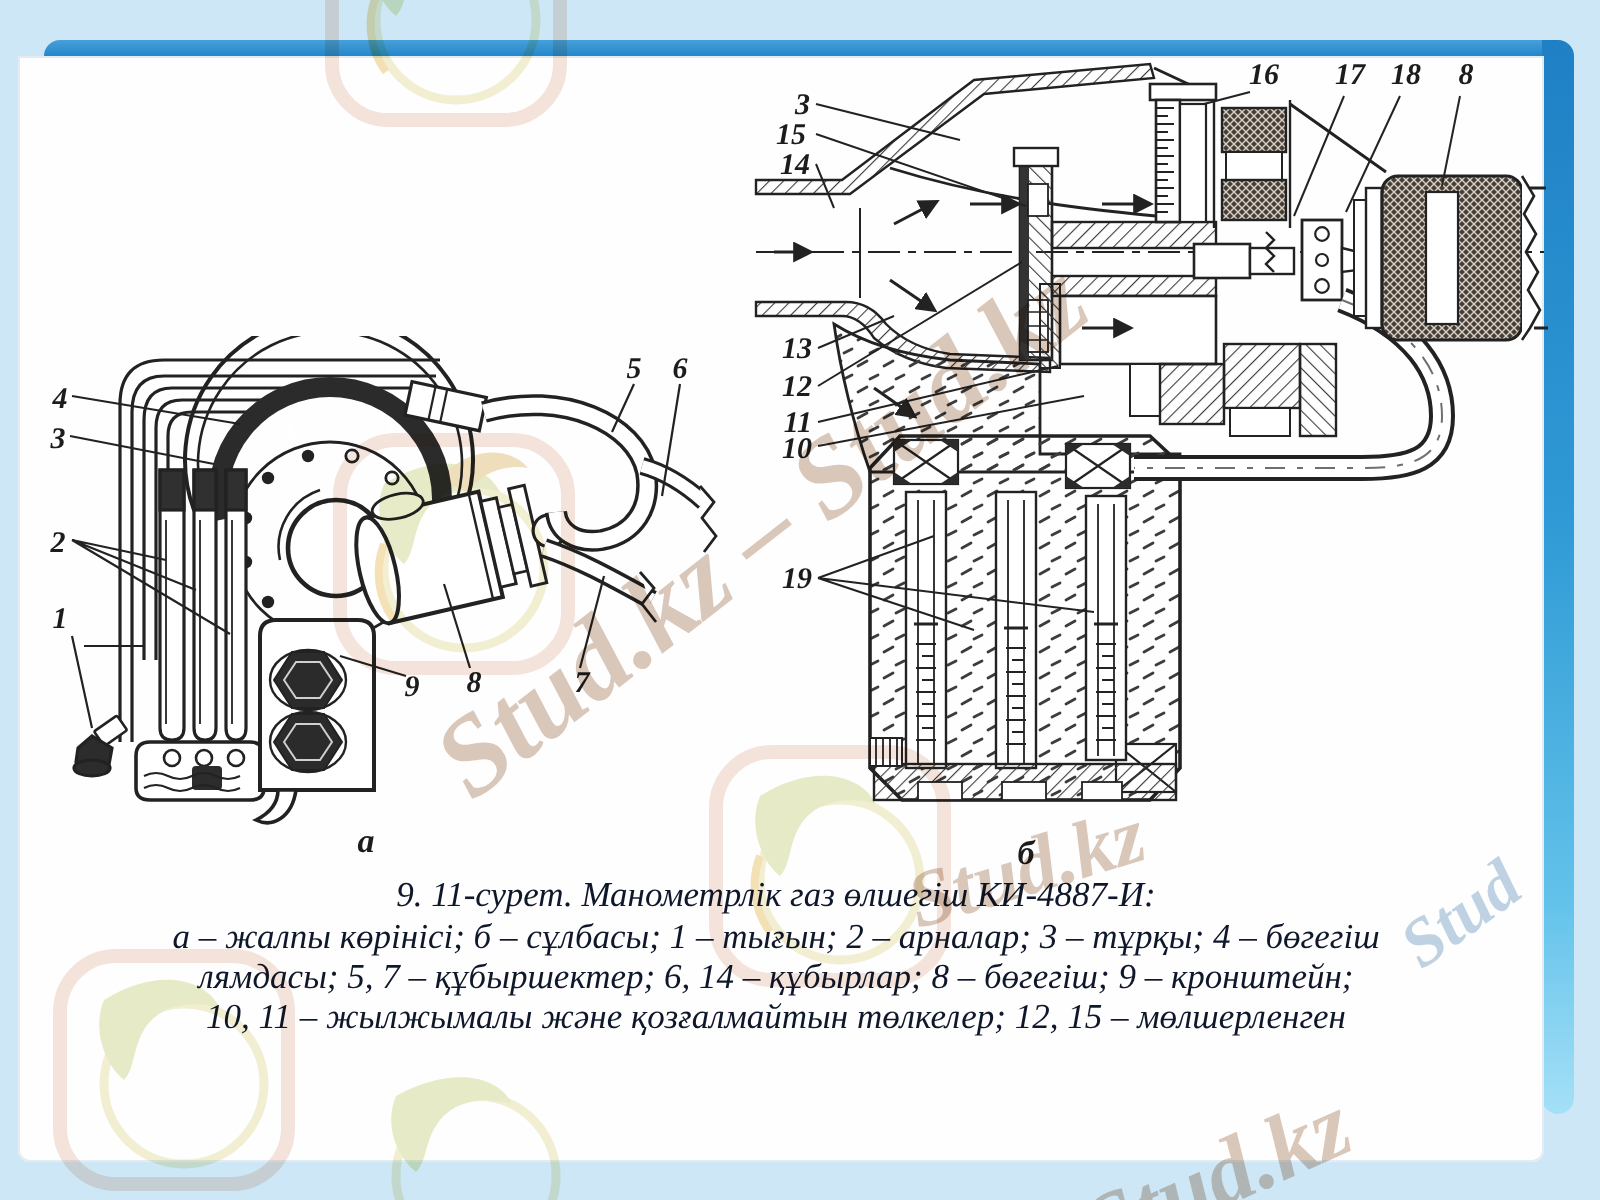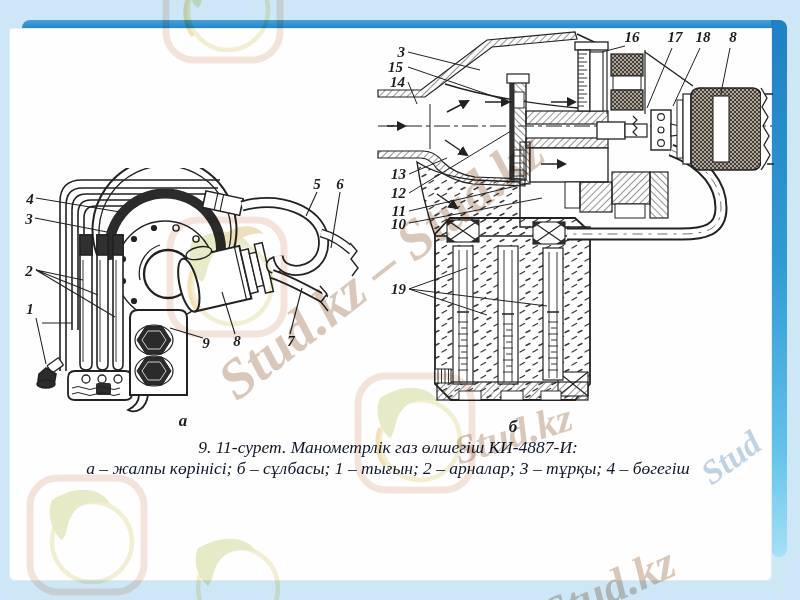--- a/index.html
+++ b/index.html
@@ -321,20 +321,22 @@
     <text class="co" x="257" y="20" text-anchor="middle">16</text>
     <text class="co" x="300" y="20" text-anchor="middle">17</text>
     <text class="co" x="328" y="20" text-anchor="middle">18</text>
     <text class="co" x="358" y="20" text-anchor="middle">8</text>
     <text class="lbl" x="138" y="410" text-anchor="middle">б</text>
   </svg>
 
   <div class="caption">
     <div class="t">9. 11-сурет. Манометрлік газ өлшегіш КИ-4887-И:</div>
     <div class="l">а – жалпы көрінісі; б – сұлбасы; 1 – тығын; 2 – арналар; 3 – тұрқы; 4 – бөгегіш</div>
+    <div class="l">лямдасы; 5, 7 – құбыршектер; 6, 14 – құбырлар; 8 – бөгегіш; 9 – кронштейн;</div>
+    <div class="l">10, 11 – жылжымалы және қозғалмайтын төлкелер; 12, 15 – мөлшерленген</div>
   </div>
 
   <svg class="wm logo" style="left:158px; top:-62px;" width="130" height="130" viewBox="0 0 130 130">
     <rect x="8" y="8" width="114" height="114" rx="28" fill="none" stroke="#ecc9b8" stroke-width="7"></rect>
     <circle cx="70" cy="72" r="40" fill="none" stroke="#e6e0a6" stroke-width="4.5"></circle>
     <path d="M35,98 A40,40 0 0 1 30,60" fill="none" stroke="#eac36c" stroke-width="4"></path>
     <path d="M30,30 C55,14 80,18 88,34 C75,30 60,32 52,42 C44,52 46,64 40,70 C30,62 24,44 30,30 Z" fill="#cfd88f"></path>
     <path d="M58,28 C70,12 92,10 102,22 C92,20 78,24 72,34 Z" fill="#dfc07a"></path>
     <path d="M86,34 L112,40" stroke="#c8a060" stroke-width="3"></path>
   </svg>

